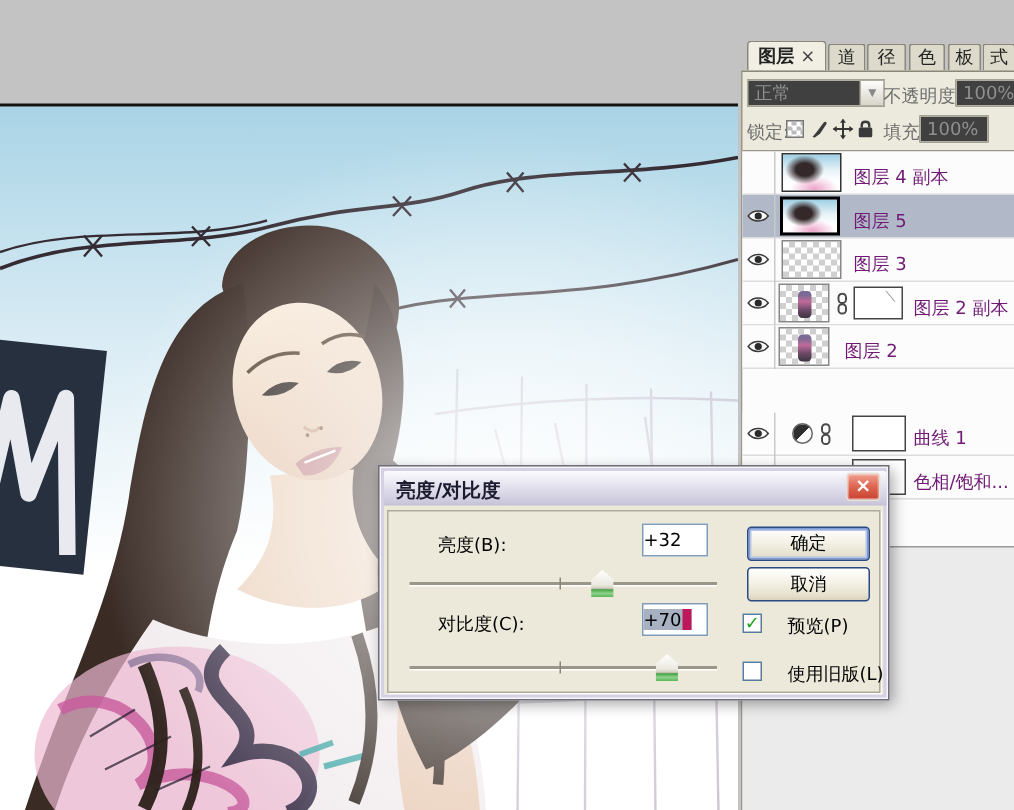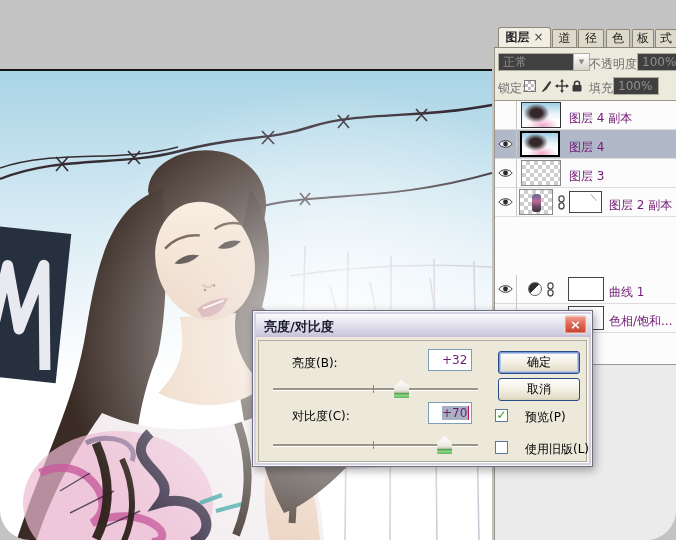--- a/index.html
+++ b/index.html
@@ -1,18 +1,18 @@
 <!DOCTYPE html>
 <html><head>
 <meta charset="utf-8">
 <style>
   * { margin:0; padding:0; box-sizing:border-box; }
   html,body { width:676px; height:540px; }
   body { font-family:"DejaVu Sans","Liberation Sans",sans-serif; background:#c3c3c3; }
-  #app { position:relative; width:676px; height:540px; overflow:hidden; background:#c3c3c3;border-radius:30px; }
+  #app { position:relative; width:676px; height:540px; overflow:hidden; background:#c3c3c3; }
 
   
   #photo { position:absolute; left:0; top:69px; width:492px; height:471px; border-top:2px solid #141414; overflow:hidden; }
 
   
   #panel-tabs { position:absolute; left:494px; top:27px; width:182px; height:20px; overflow:hidden; }
   .tab { position:absolute; height:18px; top:2px; background:#dedacb; border:1px solid #8b887a; border-bottom:none;
          border-radius:2px 2px 0 0; font-size:12px; color:#222; text-align:center; line-height:17px; }
   .tab.active { top:0; height:20px; background:#f1eee3; line-height:19px; font-weight:bold; border-radius:3px 3px 0 0;
                 display:flex; align-items:center; justify-content:center; gap:4px; }
@@ -66,22 +66,22 @@
             background:linear-gradient(180deg,#fbfbfd,#e6e4f0 40%,#cdc9dd 90%,#c3bfd5); }
   #dialog-title { position:absolute; left:8px; top:4px; font-size:13px; font-weight:bold; color:#1c1c30; }
   #dialog-close { position:absolute; right:5px; top:4px; width:23px; height:19px; border-radius:3px;
             background:linear-gradient(180deg,#f0a294,#e06a55 45%,#c94130); border:1px solid #e9e2d8;
             color:#fff; font-weight:bold; font-size:13px; text-align:center; line-height:17px;
             box-shadow: inset 0 0 0 1px rgba(255,255,255,.35); }
   #dialog-frame { position:absolute; left:5px; top:29px; width:329px; height:122px;
             border:1px solid #aeab9d; box-shadow:1px 1px 0 rgba(255,255,255,.85); }
   .dlg-label { position:absolute; font-size:12px; color:#000;margin-left:13px; }
   .dlg-input { position:absolute; width:44px; height:22px; background:#fff; border:1px solid #7f9db9;
-               font-size:12px; color:#701a75; line-height:20px; padding-left:13px; }
-  #contrast-input .sel { background:#a8b1c1; border-right:1px solid #be185d; padding-right:1px; }
+               font-size:12px; color:#000000; line-height:20px; padding-left:0; }
+  #contrast-input .sel { background:#a8b1c1; border-right:6px solid #be185d; padding-right:1px; }
   .xp-btn { position:absolute; width:82px; height:23px; border:1px solid #2a4a84; border-radius:3px;
             background:linear-gradient(180deg,#ffffff,#f4f1e6 45%,#e6e1ce 85%,#d8d0ba);
             font-size:12px; color:#000; text-align:center; line-height:21px; }
   .xp-btn.default { box-shadow: inset 0 0 0 1px #7e9bd4, inset 0 0 0 2px #b4c6ea; }
   .slider { position:absolute; width:205px; height:18px; }
   .slider-track { position:absolute; left:0; right:0; top:8px; height:2px; background:#9a968a; box-shadow:0 1px 0 #fff; }
   .slider-tick { position:absolute; left:49%; top:5px; width:1px; height:8px; background:#8a8678; }
   .slider-thumb { position:absolute; top:0; width:15px; height:18px;
             clip-path:polygon(50% 0,100% 36%,100% 100%,0 100%,0 36%);
             background:linear-gradient(180deg,#ffffff 0%,#ece9e0 55%,#d6d2c6 66%,#b8b4a8 70%,#42a53f 73%,#8fd18d 86%,#5cb85a 100%); }
@@ -235,21 +235,21 @@
       </div>
 
       <div class="layer-row selected" style="top:29px;">
         <div class="eye-cell">
           <svg width="15" height="10" viewBox="0 0 15 10">
             <path d="M.8 5 C4 .6 11 .6 14.2 5 C11 9.4 4 9.4 .8 5 Z" fill="#f8f8f8" stroke="#3a3a3a"></path>
               <circle cx="7.5" cy="5" r="2.4" fill="#2a2a2a"></circle>
             </svg>
         </div>
         <div class="thumb photo-thumb"></div>
-        <span class="layer-name" style="left:74px;">图层 4</span>
+        <span class="layer-name" style="left:74px;">图层 5</span>
       </div>
 
       <div class="layer-row" style="top:58px;">
         <div class="eye-cell">
           <svg width="15" height="10" viewBox="0 0 15 10">
             <path d="M.8 5 C4 .6 11 .6 14.2 5 C11 9.4 4 9.4 .8 5 Z" fill="#f8f8f8" stroke="#3a3a3a"></path>
               <circle cx="7.5" cy="5" r="2.4" fill="#2a2a2a"></circle>
             </svg>
         </div>
         <div class="thumb checker"></div>
@@ -269,20 +269,32 @@
         <svg class="chain" style="left:62px;" width="9" height="15" viewBox="0 0 9 15">
           <rect x="2" y=".8" width="5" height="6.2" rx="2.4" fill="none" stroke="#4a4a4a" stroke-width="1.3"></rect>
           <rect x="2" y="7.8" width="5" height="6.2" rx="2.4" fill="none" stroke="#4a4a4a" stroke-width="1.3"></rect>
           </svg>
         <div class="mask-thumb" style="left:74px;">
           <div class="mask-scribble"></div>
         </div>
         <span class="layer-name" style="left:114px;text-align:center;">图层 2 副本</span>
       </div>
 
+      <div class="layer-row" style="top:116px;">
+        <div class="eye-cell">
+          <svg width="15" height="10" viewBox="0 0 15 10">
+            <path d="M.8 5 C4 .6 11 .6 14.2 5 C11 9.4 4 9.4 .8 5 Z" fill="#f8f8f8" stroke="#3a3a3a"></path>
+              <circle cx="7.5" cy="5" r="2.4" fill="#2a2a2a"></circle>
+            </svg>
+        </div>
+        <div class="thumb checker" style="left:24px;width:34px;">
+          <div class="mini-figure" style="left:12px;"></div>
+        </div>
+        <span class="layer-name" style="left:68px;">图层 2</span>
+      </div>
 
 
       <div class="layer-row" style="top:174px;">
         <div class="eye-cell">
           <svg width="15" height="10" viewBox="0 0 15 10">
             <path d="M.8 5 C4 .6 11 .6 14.2 5 C11 9.4 4 9.4 .8 5 Z" fill="#f8f8f8" stroke="#3a3a3a"></path>
               <circle cx="7.5" cy="5" r="2.4" fill="#2a2a2a"></circle>
             </svg>
         </div>
         <div class="adj-circle"></div>

